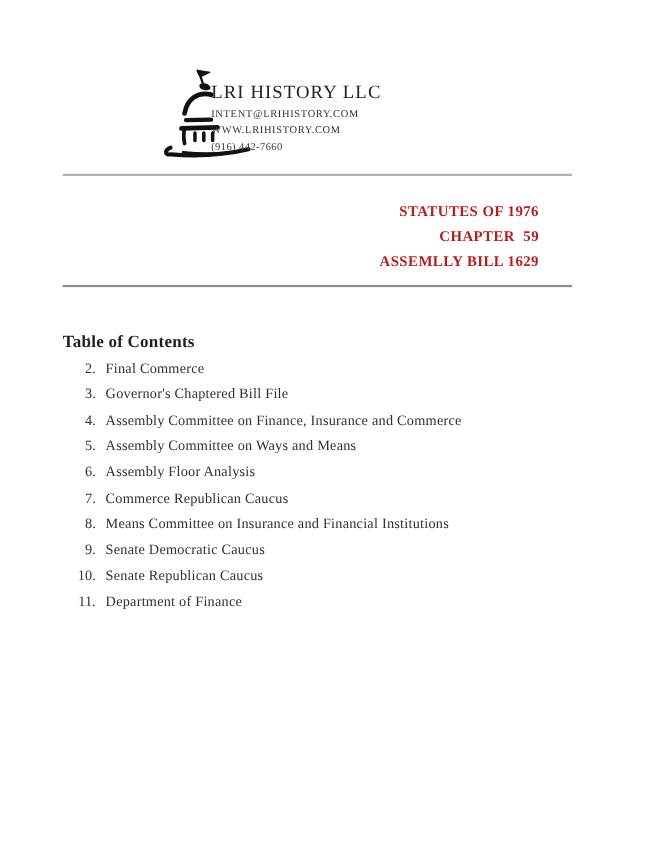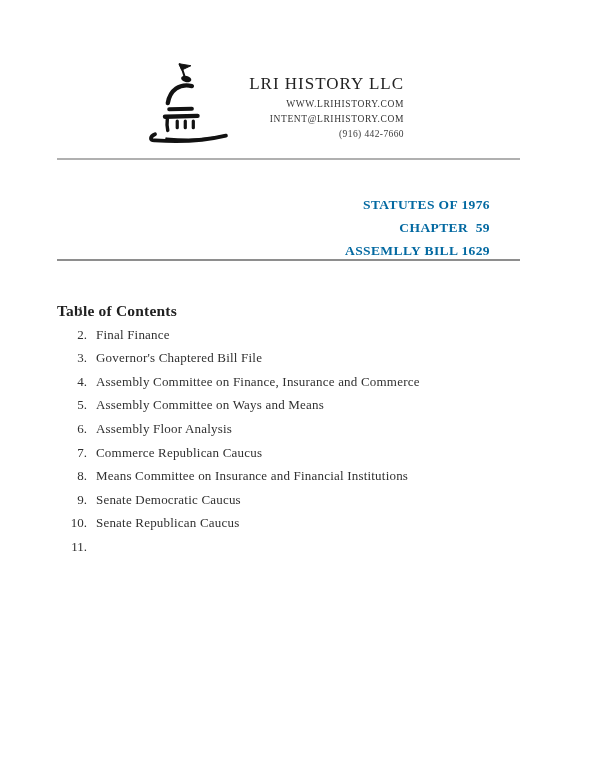--- a/index.html
+++ b/index.html
@@ -7,32 +7,32 @@
     width:600px;height:776px;background:#ffffff;
     font-family:"Liberation Serif","DejaVu Serif",serif;
     position:relative;overflow:hidden;
     -webkit-font-smoothing:antialiased;
   }
   .page{position:absolute;inset:0;background:#ffffff;}
 
   
   .letterhead{position:absolute;top:58px;left:0;width:600px;height:90px;}
   .logo{position:absolute;left:138px;top:2px;width:104px;height:88px;}
-  .head-text{position:absolute;left:192px;top:16px;width:212px;text-align:right;color:#262626;}
+  .head-text{position:absolute;left:192px;top:16px;width:212px;text-align:left;color:#262626;}
   .company{font-size:17px;letter-spacing:1px;font-weight:400;color:#222;white-space:nowrap;}
   .contact{font-size:9.5px;letter-spacing:.6px;margin-top:5px;color:#333;white-space:nowrap;}
   .contact.phone{letter-spacing:.4px;color:#3a3a3a;}
 
   
   .rule{position:absolute;left:57px;width:463px;border:0;margin:0;}
   .rule-1{top:158px;height:2px;background:#b0b0b0;}
   .rule-2{top:259px;height:1.6px;background:#8e8e8e;}
 
   
-  .case-info{position:absolute;top:193px;right:110px;text-align:right;color:#0369a1;}
+  .case-info{position:absolute;top:180px;right:110px;text-align:right;color:#b91c1c;}
   .case-line{font-size:13.5px;font-weight:700;line-height:23px;letter-spacing:.4px;white-space:pre;}
 
   
   .toc-heading{position:absolute;left:57px;top:270px;font-size:15.5px;font-weight:700;color:#1f1f1f;letter-spacing:.2px;margin-top:32px;}
   .toc-list{position:absolute;left:57px;top:303px;width:470px;}
   .toc-row{display:flex;align-items:baseline;height:23.6px;font-size:13px;color:#303030;}
   .toc-num{width:30px;text-align:right;flex:0 0 30px;}
   .toc-label{margin-left:9px;white-space:nowrap;letter-spacing:.2px;}
 </style>
 </head>
@@ -63,22 +63,22 @@
           <path d="M50,64 L50,71" stroke-width="3.4"></path>
           <path d="M58.5,64 L58.5,71" stroke-width="3.4"></path>
 
           <path d="M18,78 C13,80 11.5,85 18,84.5 C45,86.5 72,84.5 93,79.5" stroke-width="4"></path>
           <path d="M30,82.5 C55,85 75,83.5 92,79.5" stroke-width="2.4"></path>
         </g>
       </svg>
     </div>
     <div class="head-text">
       <div class="company">LRI HISTORY LLC</div>
+      <div class="contact">INTENT@LRIHISTORY.COM</div>
       <div class="contact">WWW.LRIHISTORY.COM</div>
-      <div class="contact">INTENT@LRIHISTORY.COM</div>
       <div class="contact phone">(916) 442-7660</div>
     </div>
   </div>
 
   <div class="rule rule-1"></div>
 
   <div class="case-info">
     <div class="case-line">STATUTES OF 1976</div>
     <div class="case-line">CHAPTER  59</div>
     <div class="case-line">ASSEMLLY BILL 1629</div>
@@ -87,21 +87,21 @@
   <div class="rule rule-2"></div>
 
   <div class="toc-heading">Table of Contents</div>
 
   <div class="toc-list">
     <div class="toc-row">
       <span class="toc-num">1.</span>
     </div>
     <div class="toc-row">
       <span class="toc-num">2.</span>
-      <span class="toc-label">Final Finance</span>
+      <span class="toc-label">Final Commerce</span>
     </div>
     <div class="toc-row">
       <span class="toc-num">3.</span>
       <span class="toc-label">Governor's Chaptered Bill File</span>
     </div>
     <div class="toc-row">
       <span class="toc-num">4.</span>
       <span class="toc-label">Assembly Committee on Finance, Insurance and Commerce</span>
     </div>
     <div class="toc-row">
@@ -123,16 +123,17 @@
     <div class="toc-row">
       <span class="toc-num">9.</span>
       <span class="toc-label">Senate Democratic Caucus</span>
     </div>
     <div class="toc-row">
       <span class="toc-num">10.</span>
       <span class="toc-label">Senate Republican Caucus</span>
     </div>
     <div class="toc-row">
       <span class="toc-num">11.</span>
+      <span class="toc-label">Department of Finance</span>
     </div>
   </div>
 
 </div>
 
 </body></html>

